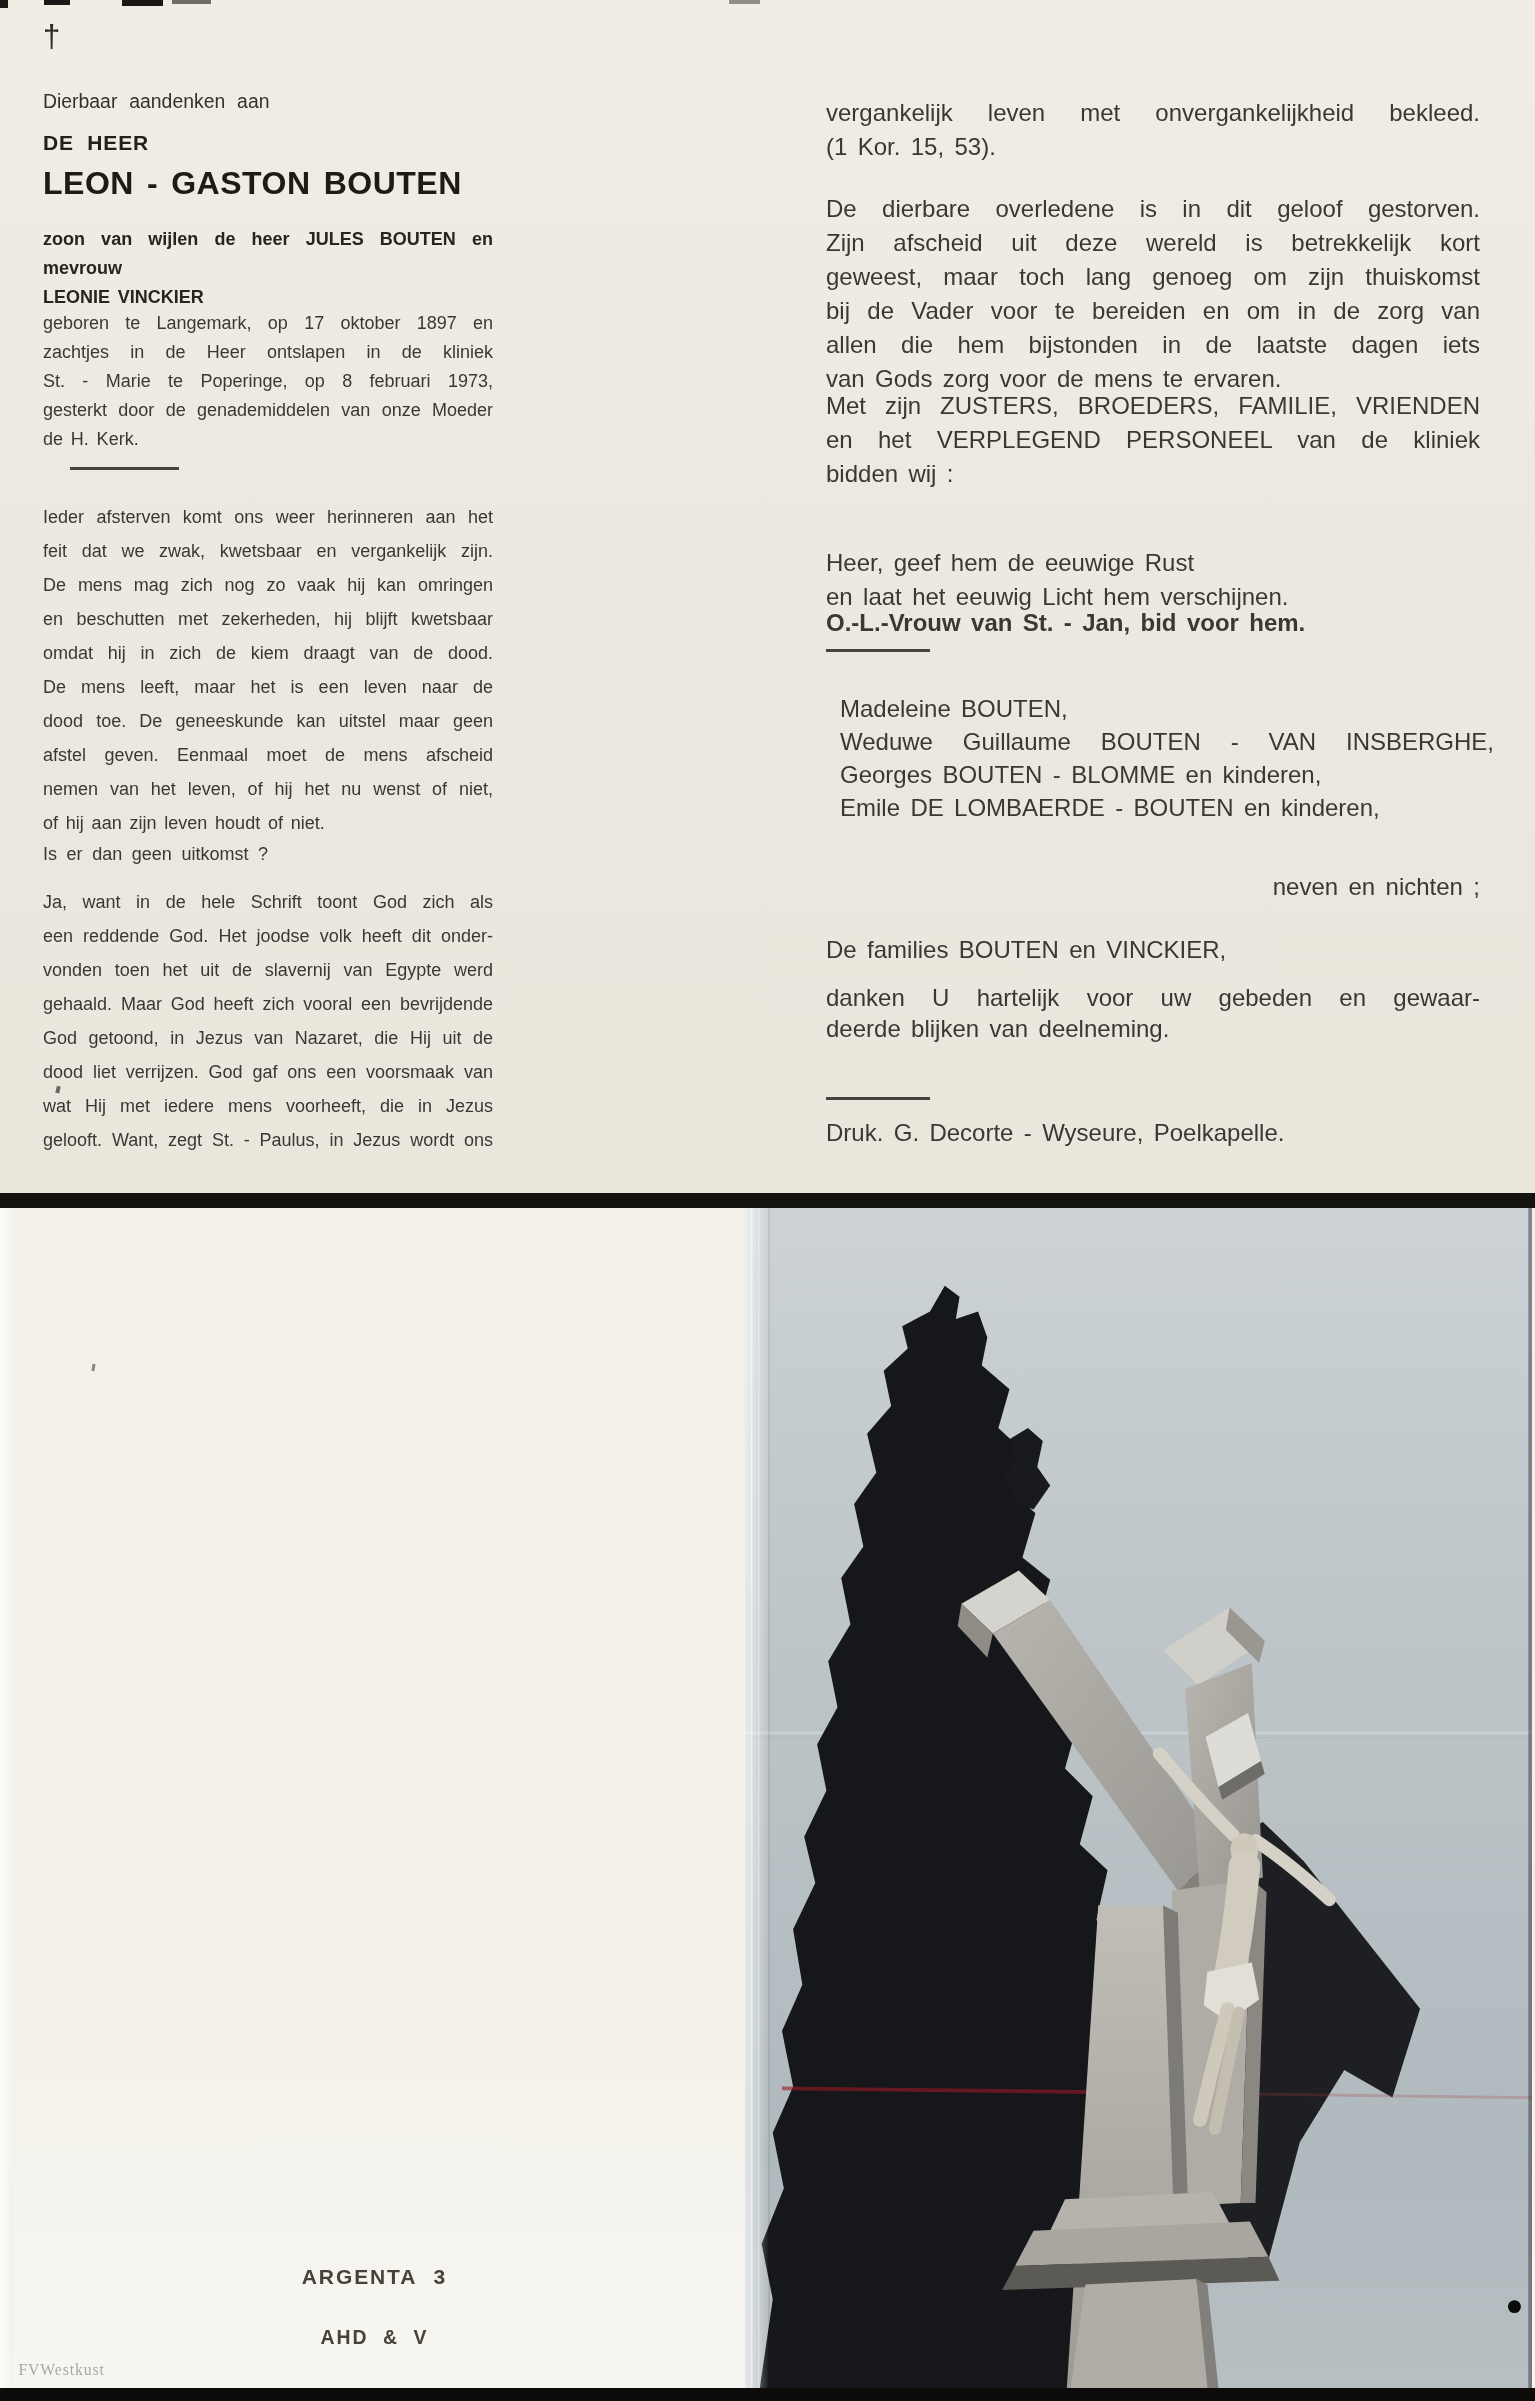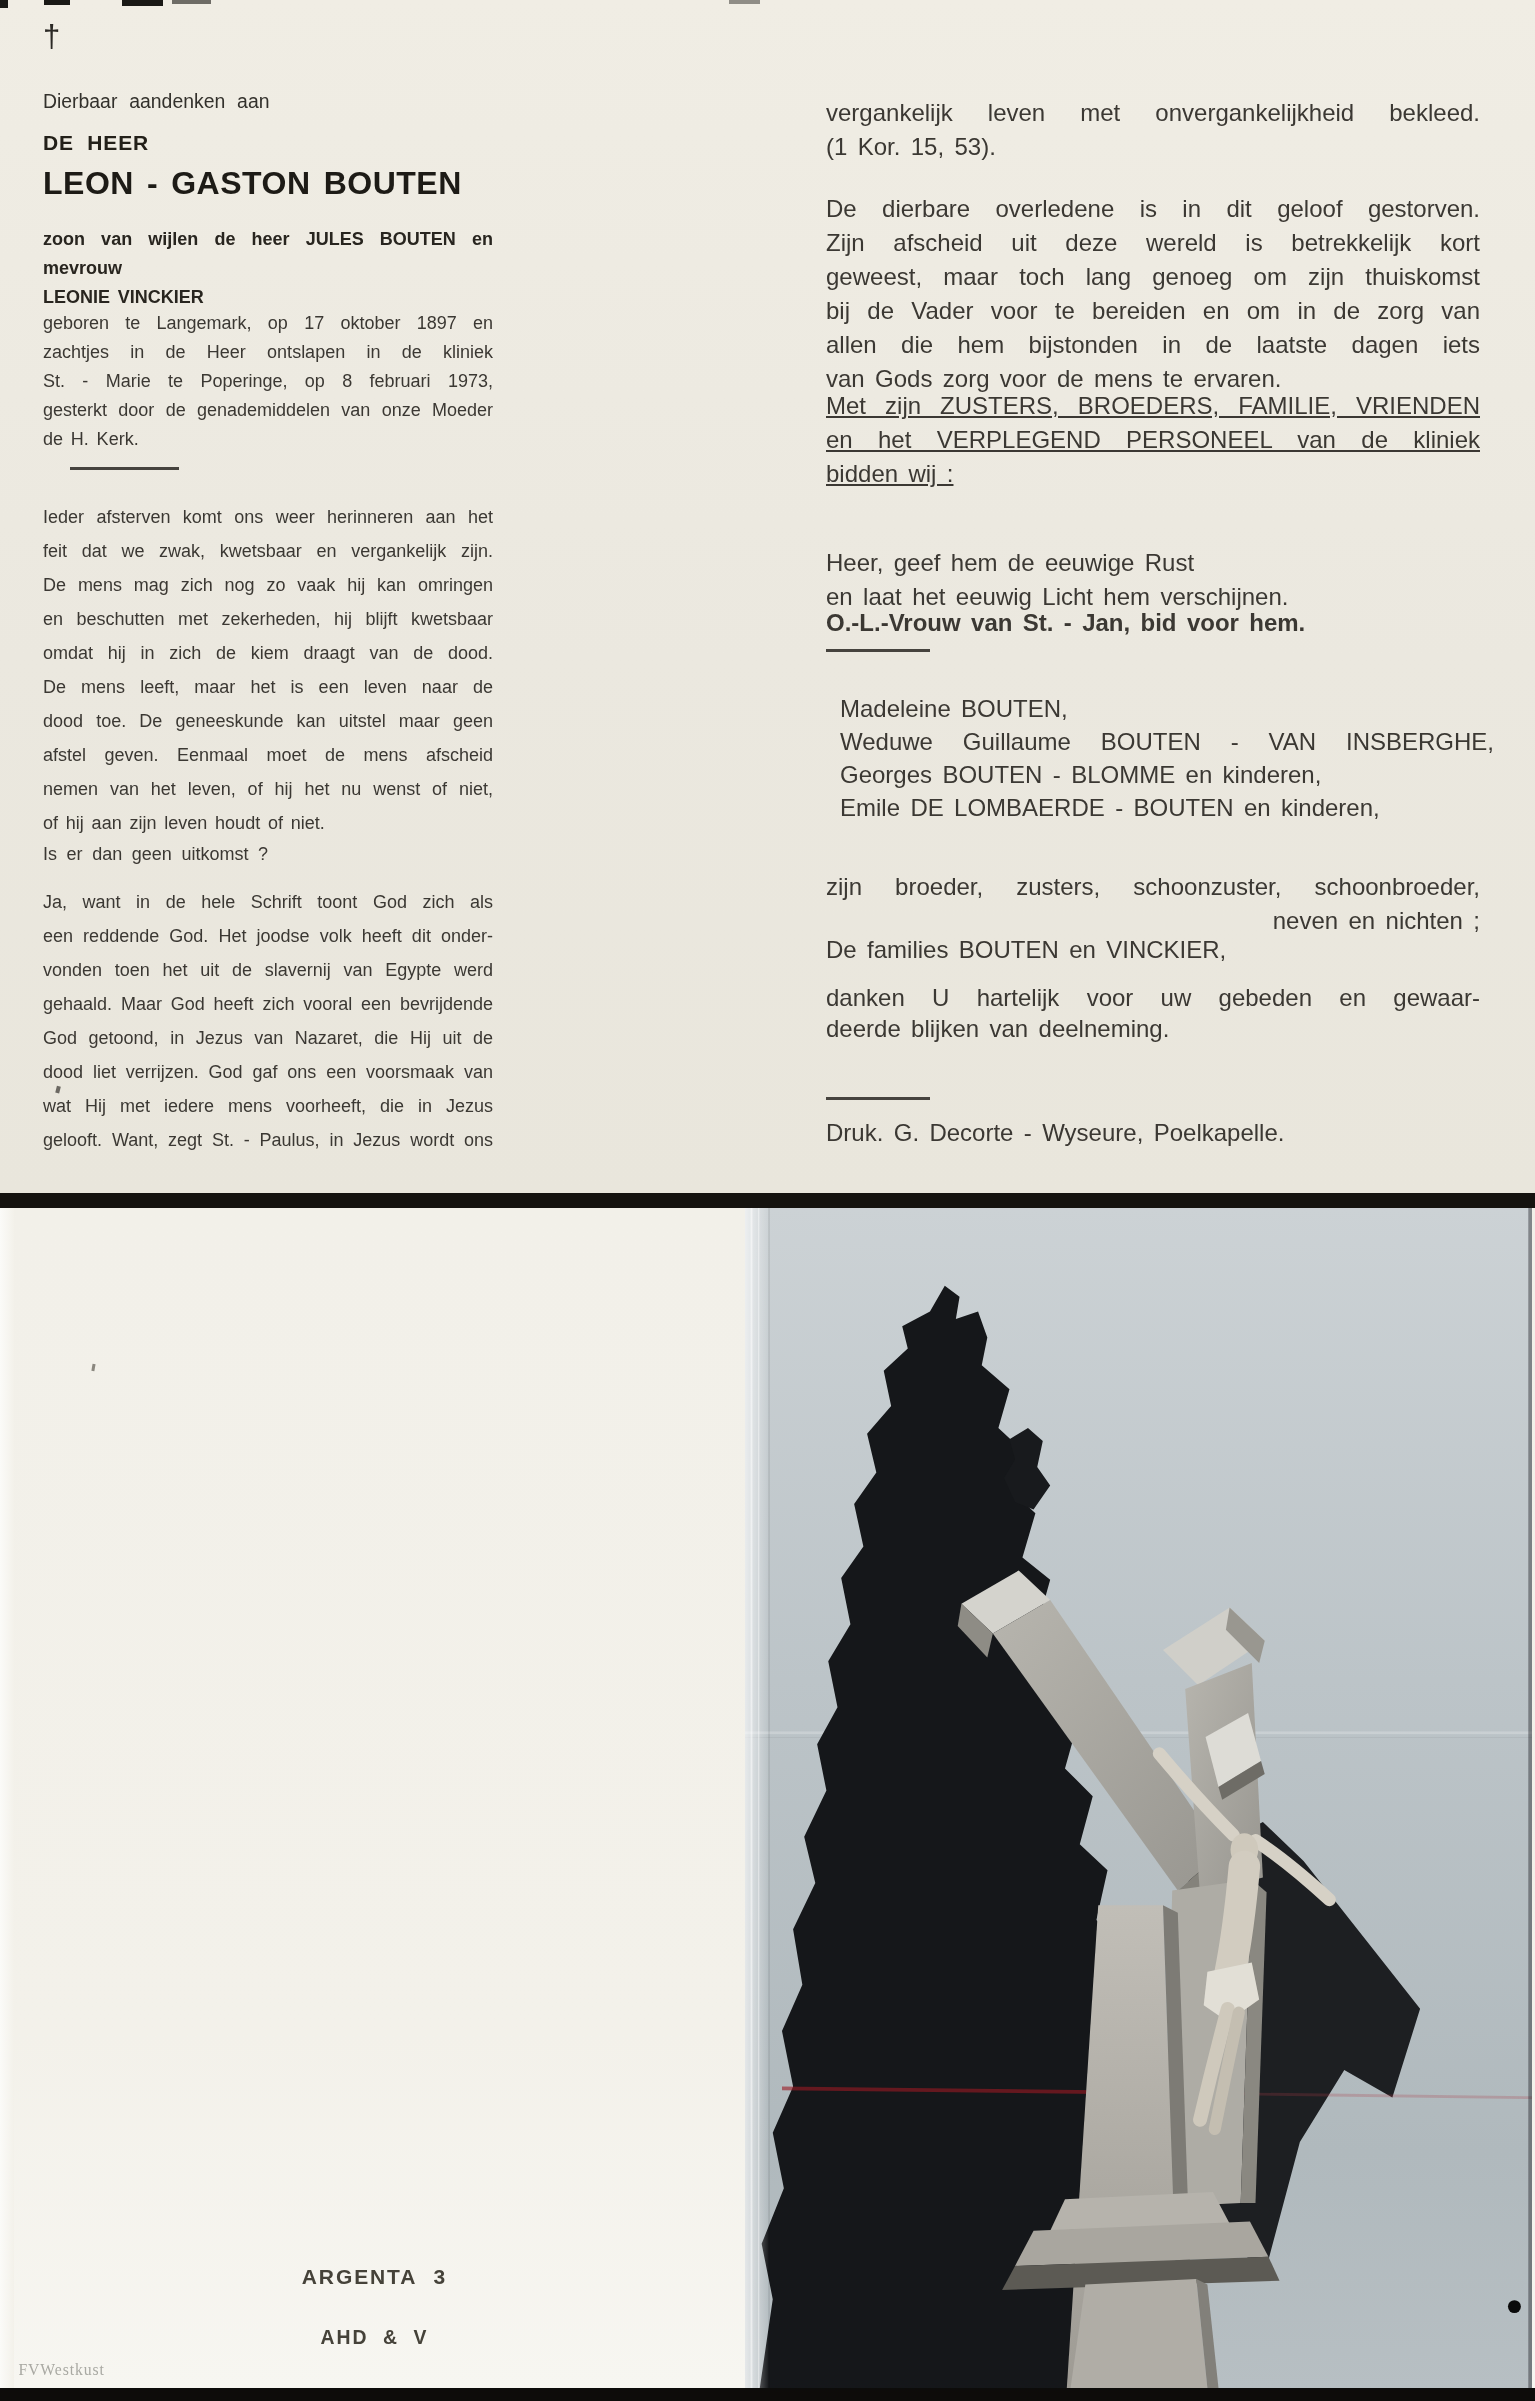--- a/index.html
+++ b/index.html
@@ -42,21 +42,21 @@
   #question{left:43px;top:844px;font-size:18px;word-spacing:4.6px;}
   #body2{left:43px;top:885px;width:450px;font-size:18px;line-height:34px;word-spacing:2.8px;}
 
   .divider{position:absolute;height:2.8px;background:#46433e;}
   #div1{left:70px;top:467px;width:109px;}
   #div2{left:826px;top:649px;width:104px;}
   #div3{left:826px;top:1097px;width:104px;}
 
   #r-verse{left:826px;top:96px;width:654px;font-size:24px;line-height:34px;word-spacing:3.7px;}
   #r-faith{left:826px;top:192px;width:654px;font-size:24px;line-height:34px;word-spacing:3.7px;}
-  #r-with{left:826px;top:389px;width:654px;font-size:24px;line-height:34px;word-spacing:3.7px;text-decoration:underline;}
+  #r-with{left:826px;top:389px;width:654px;font-size:24px;line-height:34px;word-spacing:3.7px;}
   #r-prayer{left:826px;top:514px;width:654px;font-size:24px;line-height:34px;word-spacing:3.7px;margin-top:32px;}
   #r-invocation{left:826px;top:609px;width:654px;font-size:24px;word-spacing:3.7px;font-weight:bold;}
   #r-mourners{left:840px;top:692px;width:654px;font-size:24px;line-height:33px;word-spacing:3.7px;}
   #r-relatives{left:826px;top:870px;width:654px;font-size:24px;line-height:34px;word-spacing:3.7px;}
   #r-families{left:826px;top:936px;width:654px;font-size:24px;word-spacing:3.7px;}
   #r-thanks{left:826px;top:982px;width:654px;font-size:24px;line-height:31px;word-spacing:3.7px;}
   #r-printer{left:826px;top:1119px;width:654px;font-size:24px;word-spacing:3.7px;}
 
   
   #argenta{left:0;top:2265px;width:749px;text-align:center;font-size:21px;font-weight:bold;
@@ -145,21 +145,20 @@
       </div>
     <div class="abs" id="r-invocation">O.-L.-Vrouw van St. - Jan, bid voor hem.</div>
     <div class="divider" id="div2"></div>
     <div class="abs" id="r-mourners">
         <div class="ln">Madeleine BOUTEN,</div>
         <div class="ln just">Weduwe Guillaume BOUTEN - VAN INSBERGHE,</div>
         <div class="ln">Georges BOUTEN - BLOMME en kinderen,</div>
         <div class="ln">Emile DE LOMBAERDE - BOUTEN en kinderen,</div>
       </div>
     <div class="abs" id="r-relatives">
-        <div class="ln just">zijn broeder, zusters, schoonzuster, schoonbroeder,</div>
         <div class="ln right">neven en nichten ;</div>
       </div>
     <div class="abs" id="r-families">De families BOUTEN en VINCKIER,</div>
     <div class="abs" id="r-thanks">
         <div class="ln just">danken U hartelijk voor uw gebeden en gewaar-</div>
         <div class="ln">deerde blijken van deelneming.</div>
       </div>
     <div class="divider" id="div3"></div>
     <div class="abs" id="r-printer">Druk. G. Decorte - Wyseure, Poelkapelle.</div>
   </div>

